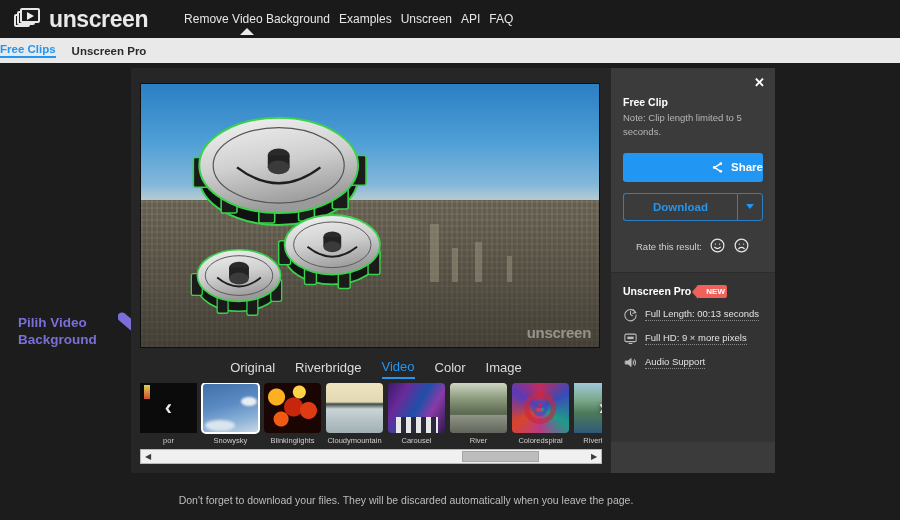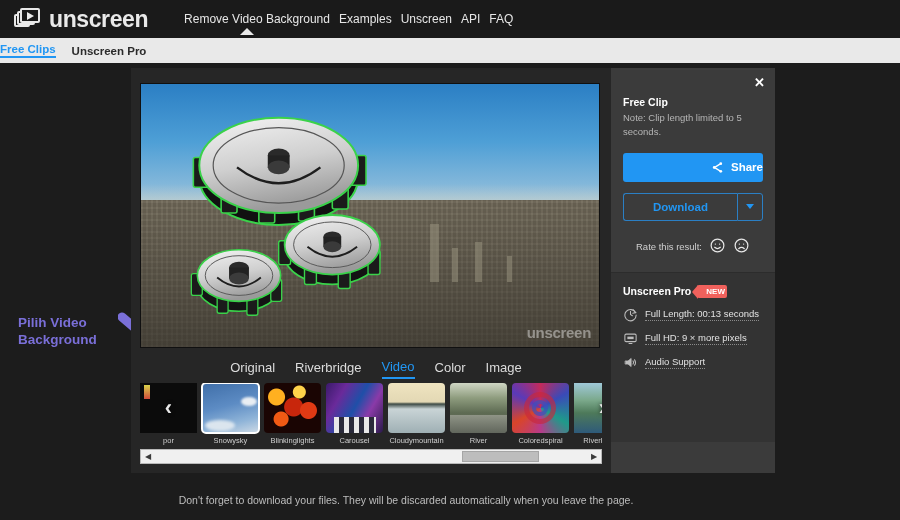--- a/index.html
+++ b/index.html
@@ -366,29 +366,29 @@
         </div>
         <div class="cap">Snowysky</div>
       </div>
 
       <div class="thumb">
         <div class="img" style="background:radial-gradient(circle at 22% 28%,#ffb020 8px,transparent 9px),radial-gradient(circle at 62% 18%,#ffd24a 6px,transparent 7px),radial-gradient(circle at 78% 55%,#e03a14 8px,transparent 9px),radial-gradient(circle at 30% 72%,#f05a14 7px,transparent 8px),radial-gradient(circle at 52% 48%,#c8260c 9px,transparent 10px),#1a0503"></div>
         <div class="cap">Blinkinglights</div>
       </div>
 
       <div class="thumb">
+        <div class="img" style="background:linear-gradient(to bottom,#efe4c0 0%,#e3d8b4 38%,#3d4a44 42%,#c9d4d6 52%,#9fb0b4 100%)"></div>
+        <div class="cap">Cloudymountain</div>
+      </div>
+
+      <div class="thumb">
         <div class="img" style="background:linear-gradient(120deg,#3a1a6a 0%,#6a2a9a 25%,#1f4fa8 50%,#8a3aa8 70%,#2a1a4a 100%)">
           <div style="position:absolute;left:8px;bottom:0;width:42px;height:16px;background:repeating-linear-gradient(90deg,#e8e8e8 0 5px,#2a2a3a 5px 10px)"></div>
         </div>
         <div class="cap">Carousel</div>
-      </div>
-
-      <div class="thumb">
-        <div class="img" style="background:linear-gradient(to bottom,#efe4c0 0%,#e3d8b4 38%,#3d4a44 42%,#c9d4d6 52%,#9fb0b4 100%)"></div>
-        <div class="cap">Cloudymountain</div>
       </div>
 
       <div class="thumb">
         <div class="img" style="background:linear-gradient(to bottom,#cfd6c4 0%,#8e9c7e 30%,#5d6a52 60%,#6e7468 100%)">
           <div style="position:absolute;left:0;bottom:0;width:100%;height:18px;background:linear-gradient(#8f9486,#61665c)"></div>
         </div>
         <div class="cap">River</div>
       </div>
 
       <div class="thumb">

